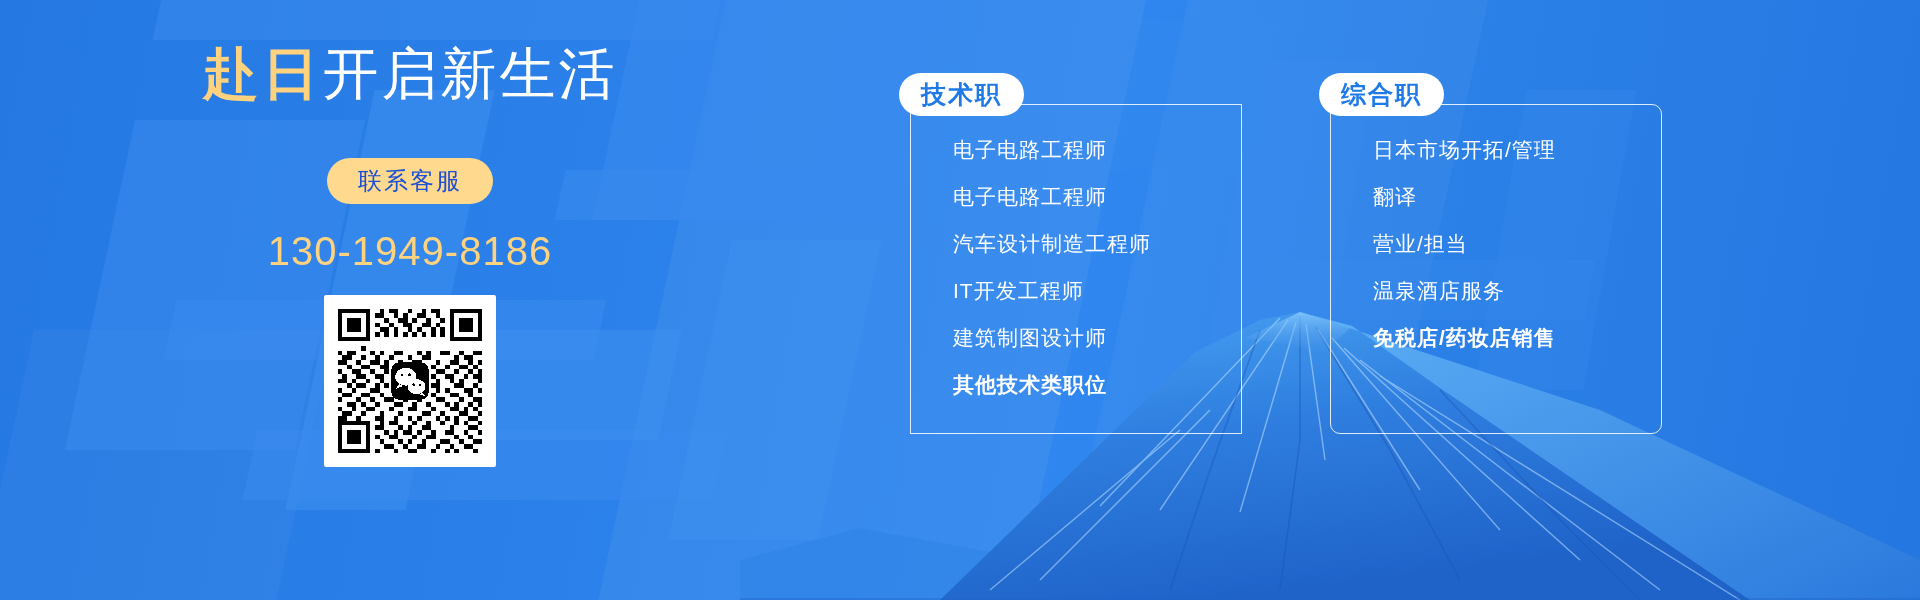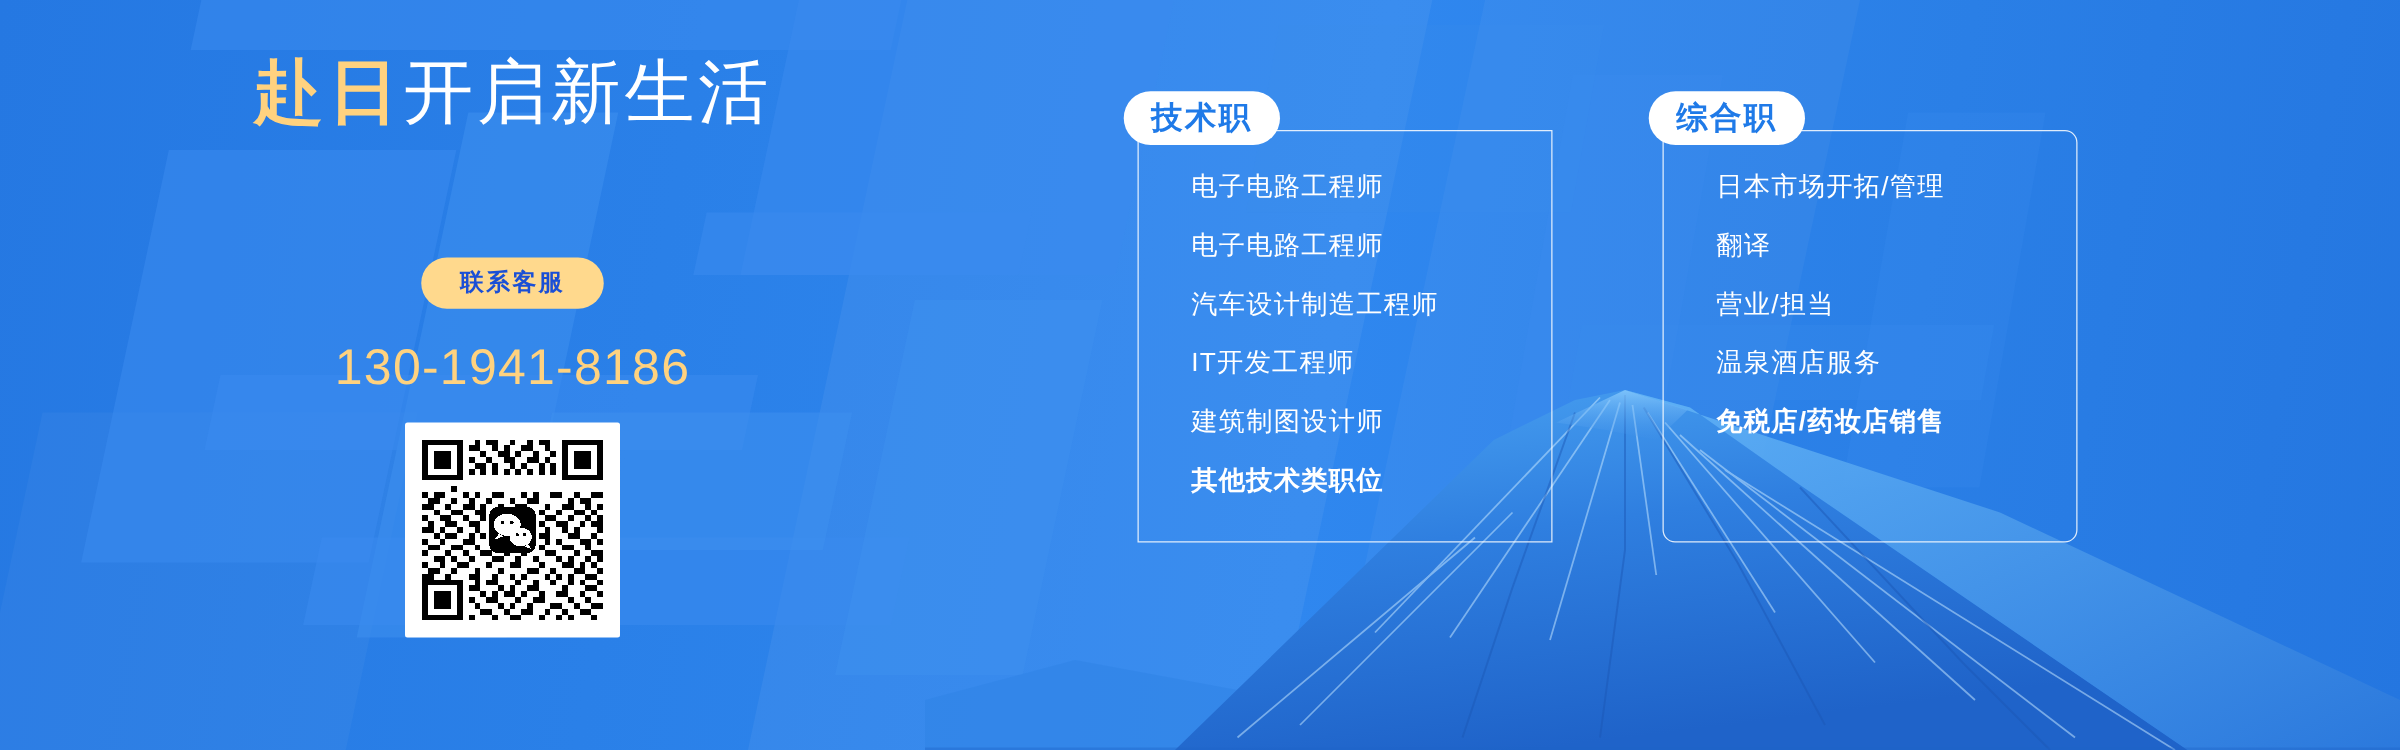--- a/index.html
+++ b/index.html
@@ -53,23 +53,23 @@
   }
   .headline{
     margin-top:46px;
     font-size:56px; font-weight:700; letter-spacing:2px;
     white-space:nowrap; line-height:1;
   }
   .headline .gold{ color:#ffd27f; font-weight:800; letter-spacing:4px; }
   .headline .white{ color:#ffffff; font-weight:500; letter-spacing:3px; }
 
   .cta{
-    margin-top:104px;
+    margin-top:56px;
     background:#ffd98d; color:#1a4fd6;
-    font-size:19px; font-weight:700; letter-spacing:2px;
+    font-size:24px; font-weight:400; letter-spacing:2px;
     padding:11px 31px; border-radius:26px;
     border:none; cursor:pointer; line-height:1;
   }
   .phone{
     margin-top:27px;
     color:#ffd27f; font-size:40px; font-weight:500; letter-spacing:1px;
     line-height:1;
   }
   .qr-wrap{
     margin-top:24px;
@@ -182,21 +182,21 @@
     <path d="M0,338 L1180,338 L1180,340 L0,340 Z" fill="#1f63c9" opacity=".4"></path>
   </svg>
 
   <div class="left">
     <div class="headline">
       <span class="gold">赴日</span><span class="white">开启新生活</span>
     </div>
 
     <button class="cta">联系客服</button>
 
-    <div class="phone">130-1941-8186</div>
+    <div class="phone">130-1949-8186</div>
 
     <div class="qr-wrap">
       <svg width="154" height="154" viewBox="0 0 33 33" shape-rendering="crispEdges">
         <rect width="33" height="33" fill="#fff"></rect>
         <g fill="#000">
 
           <rect x="1" y="1" width="7" height="7"></rect>
             <rect x="2" y="2" width="5" height="5" fill="#fff"></rect>
             <rect x="3" y="3" width="3" height="3"></rect>
 

